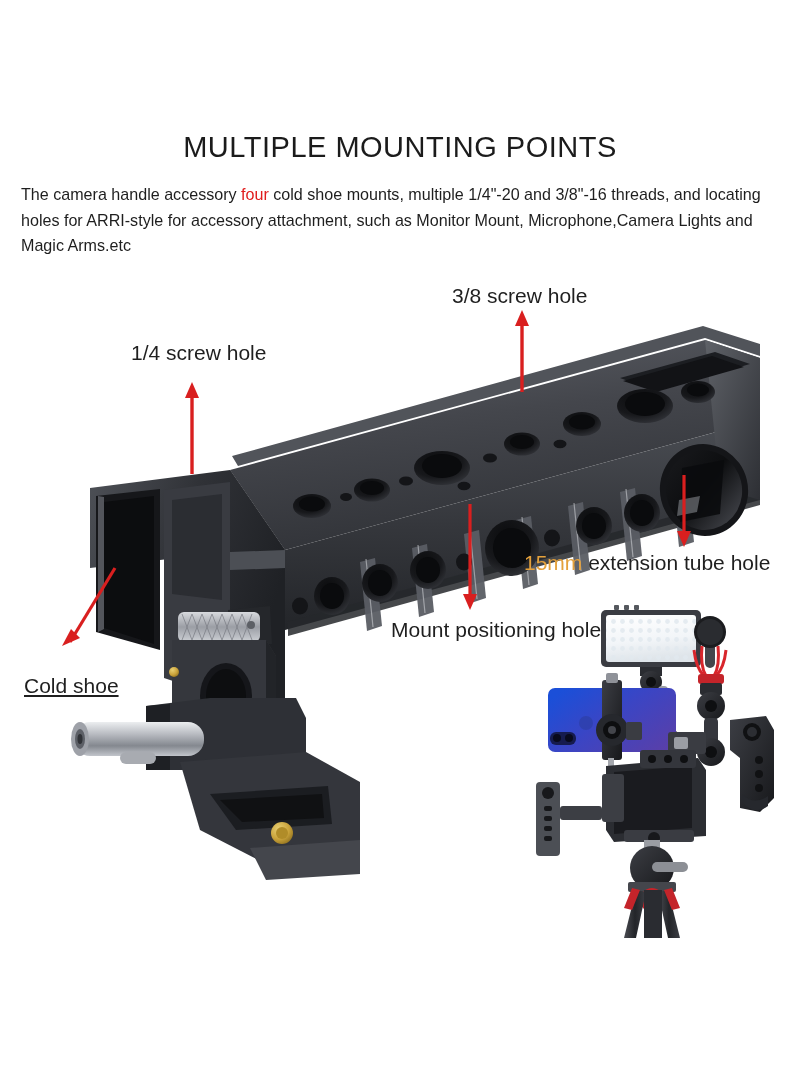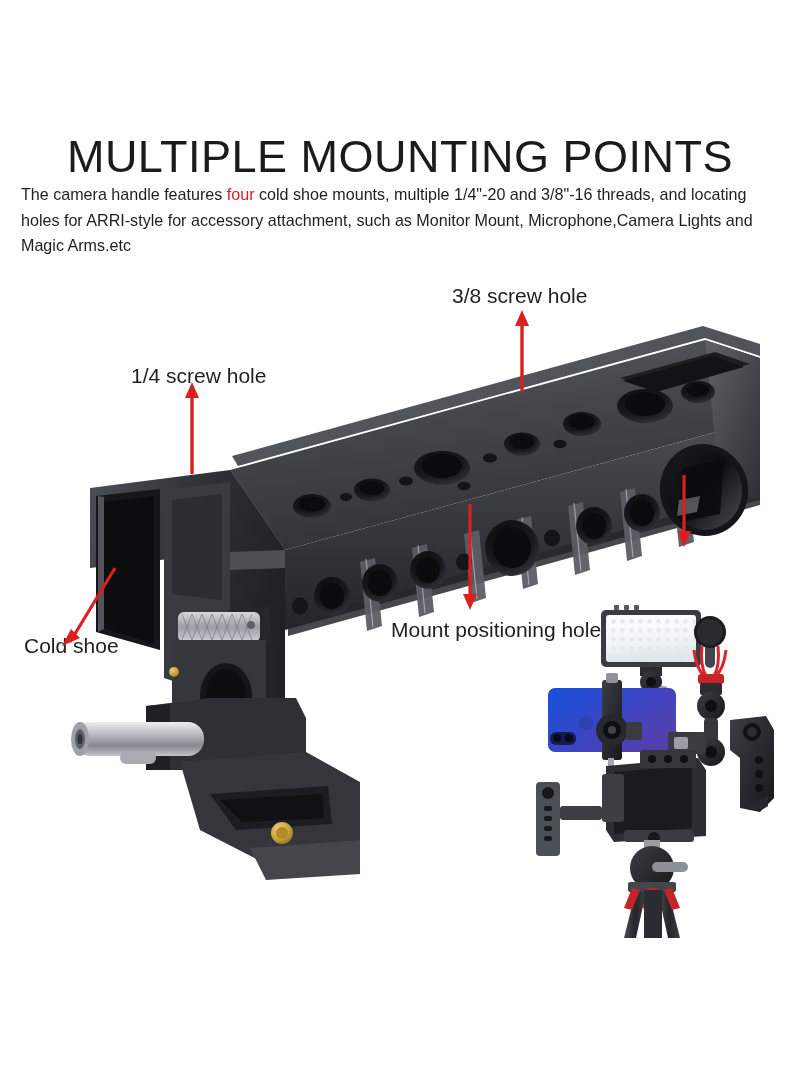--- a/index.html
+++ b/index.html
@@ -13,21 +13,21 @@
     overflow: hidden;
   }
 
   
   .page-title {
     position: absolute;
     top: 131px;
     left: 0;
     width: 800px;
     text-align: center;
-    font-size: 45px;
+    font-size: 29px;
     font-weight: 400;
     letter-spacing: 0.5px;
     color: #1b1b1b;
     white-space: nowrap;
   }
 
   .intro {
     position: absolute;
     top: 182px;
     left: 21px;
@@ -78,21 +78,21 @@
     width: 272px;
     height: 348px;
   }
   .rig-inset svg { display: block; }
 </style>
 </head>
 <body>
 
 <h1 class="page-title">MULTIPLE MOUNTING POINTS</h1>
 
-<p class="intro"><span>The camera handle features </span><span class="hl">four</span><span> cold shoe mounts, multiple 1/4"-20 and 3/8"-16 threads, and locating holes for ARRI-style for accessory attachment, such as Monitor Mount, Microphone,Camera Lights and Magic Arms.etc</span></p>
+<p class="intro"><span>The camera handle accessory </span><span class="hl">four</span><span> cold shoe mounts, multiple 1/4"-20 and 3/8"-16 threads, and locating holes for ARRI-style for accessory attachment, such as Monitor Mount, Microphone,Camera Lights and Magic Arms.etc</span></p>
 
 <div class="stage">
 
   <div class="handle-wrap">
     <svg width="700" height="590" viewBox="0 0 700 590" xmlns="http://www.w3.org/2000/svg">
       <defs>
         <linearGradient id="topFace" x1="0" y1="0" x2="0.3" y2="1">
           <stop offset="0" stop-color="#5c5f66"></stop>
           <stop offset="0.45" stop-color="#44464c"></stop>
           <stop offset="1" stop-color="#313338"></stop>
@@ -420,52 +420,53 @@
       <g>
         <path d="M 108 300 L 96 348 L 108 348 L 118 302 Z" fill="url(#tripodLeg)"></path>
         <path d="M 140 300 L 152 348 L 140 348 L 130 302 Z" fill="url(#tripodLeg)"></path>
         <rect x="116" y="300" width="18" height="48" fill="#2a2c31"></rect>
         <path d="M 104 298 L 96 318 L 104 320 L 112 300 Z" fill="#c4242a"></path>
         <path d="M 144 298 L 152 318 L 144 320 L 136 300 Z" fill="#c4242a"></path>
       </g>
     </svg>
   </div>
 
-  <div class="callout" style="left:131px; top:365px;">1/4 screw hole</div>
+  <div class="callout" style="left:131px; top:342px;">1/4 screw hole</div>
   <div class="arrow" style="left:181px; top:382px;">
     <svg width="22" height="92">
       <line x1="11" y1="92" x2="11" y2="12" stroke="#d91f1f" stroke-width="3.4"></line>
       <polygon points="11,0 4,16 18,16" fill="#d91f1f"></polygon>
     </svg>
   </div>
 
   <div class="callout" style="left:452px; top:285px;">3/8 screw hole</div>
   <div class="arrow" style="left:511px; top:310px;">
     <svg width="22" height="82">
       <line x1="11" y1="82" x2="11" y2="12" stroke="#d91f1f" stroke-width="3.4"></line>
       <polygon points="11,0 4,16 18,16" fill="#d91f1f"></polygon>
     </svg>
   </div>
 
-  <div class="callout" style="left:24px; top:635px;">Cold shoe</div>
+  <div class="callout" style="left:24px; top:675px;text-decoration:underline;">Cold shoe</div>
   <div class="arrow" style="left:58px; top:550px;">
     <svg width="70" height="96">
       <line x1="12" y1="92" x2="57" y2="18" stroke="#d91f1f" stroke-width="3.2"></line>
       <polygon points="4,96 22,88 13,79" fill="#d91f1f"></polygon>
     </svg>
   </div>
 
   <div class="callout" style="left:391px; top:619px;">Mount positioning hole</div>
   <div class="arrow" style="left:459px; top:504px;">
     <svg width="22" height="106">
       <line x1="11" y1="0" x2="11" y2="92" stroke="#d91f1f" stroke-width="3.2"></line>
       <polygon points="11,106 4,90 18,90" fill="#d91f1f"></polygon>
     </svg>
   </div>
 
+  <div class="callout" style="left:524px; top:552px;"><span class="amber">15mm</span><span> extension tube hole</span></div>
   <div class="arrow" style="left:673px; top:475px;">
     <svg width="22" height="72">
       <line x1="11" y1="0" x2="11" y2="58" stroke="#d91f1f" stroke-width="3.2"></line>
       <polygon points="11,72 4,56 18,56" fill="#d91f1f"></polygon>
     </svg>
   </div>
 
 </div>
 
 </body></html>

